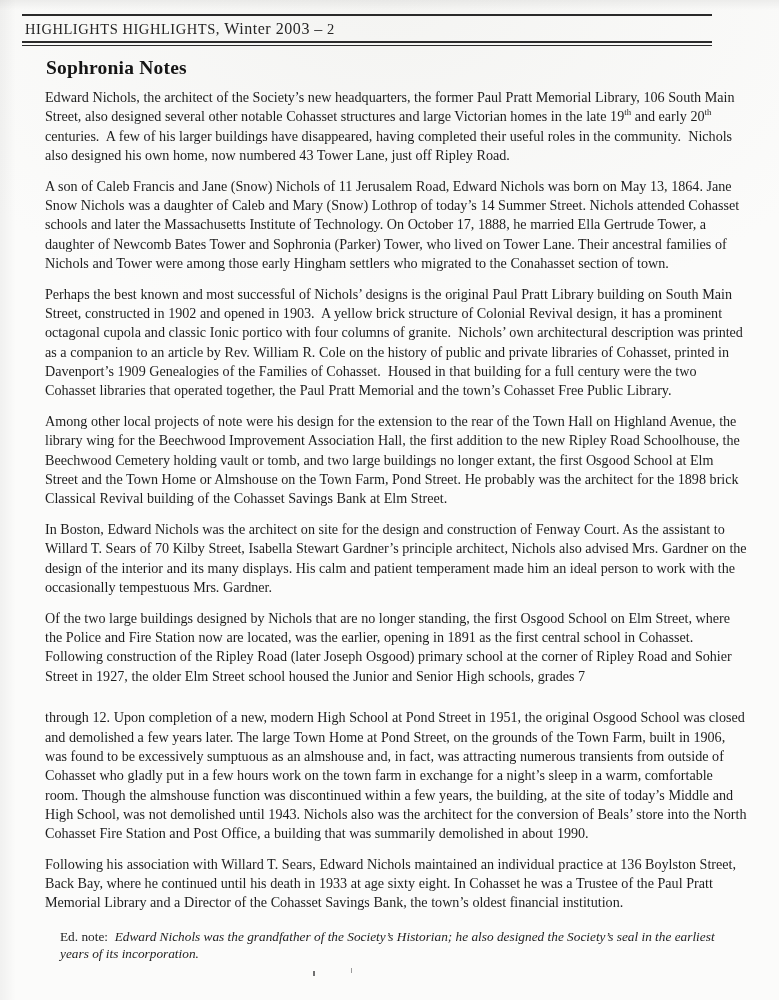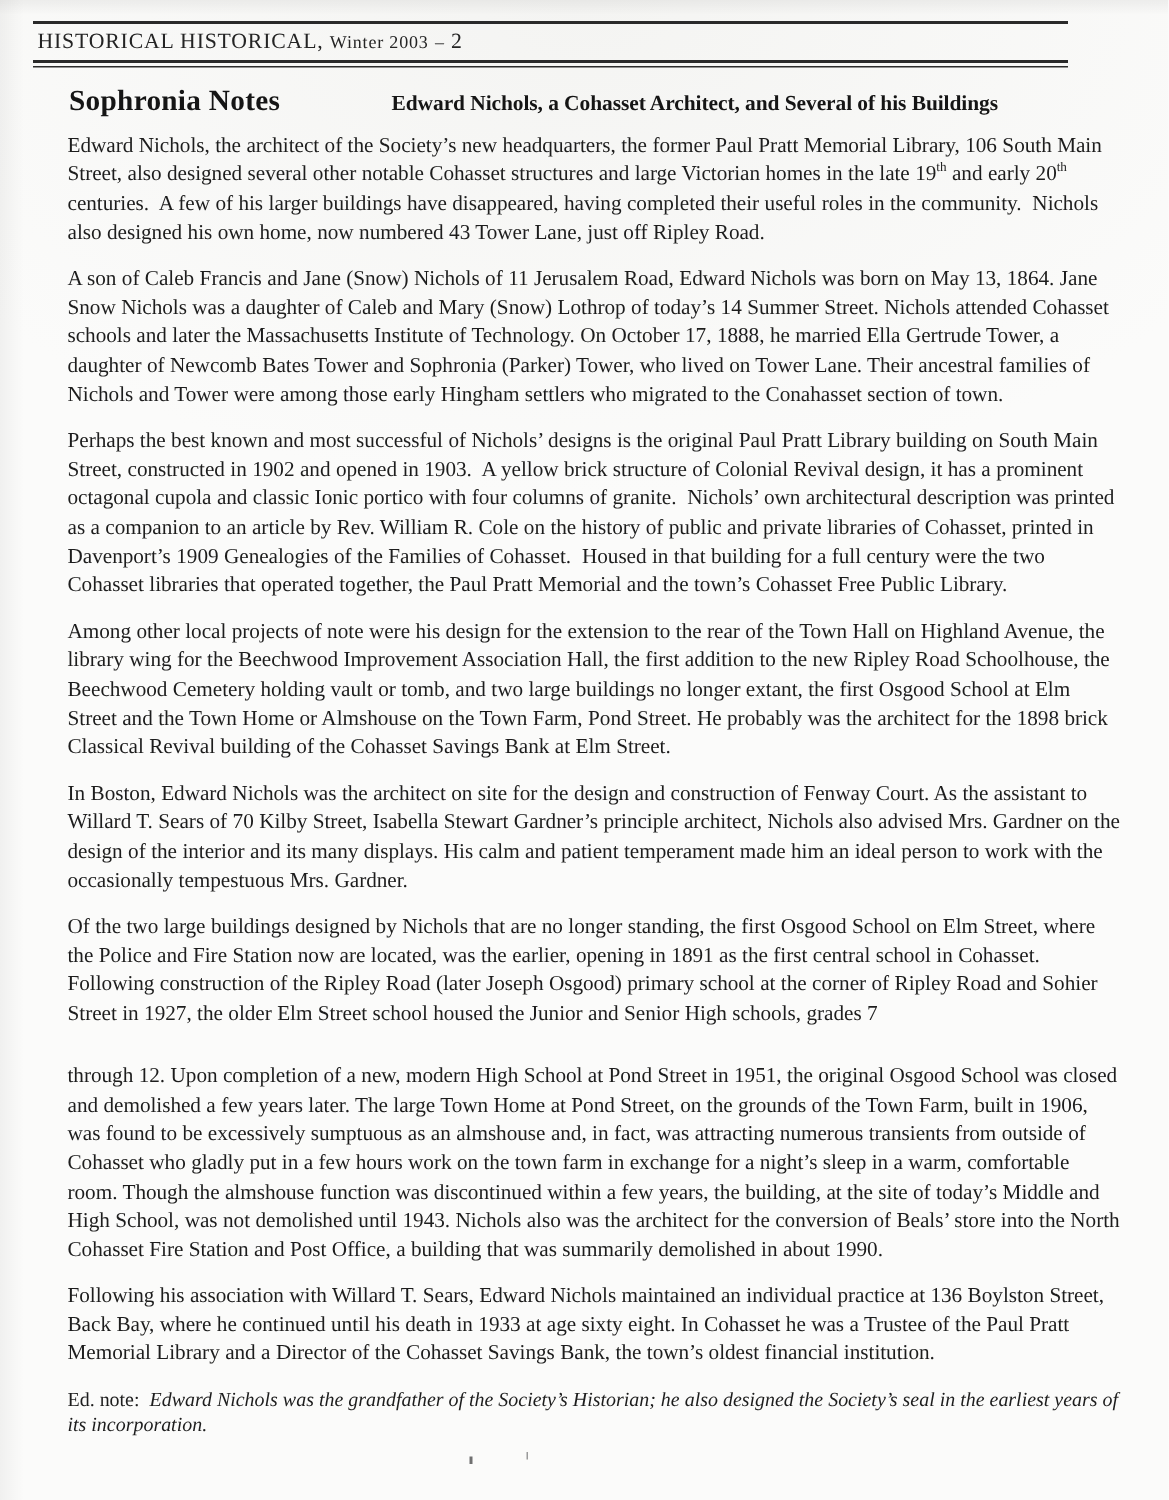--- a/index.html
+++ b/index.html
@@ -40,21 +40,21 @@
   }
   .running-head {
     font-family: "Liberation Serif", "DejaVu Serif", serif;
     font-size: 14.5px;
     letter-spacing: 0.55px;
     color: #242424;
     padding: 4px 0 2px 3px;
     white-space: nowrap;
   }
   .running-head .rh-small {
-    font-size: 12px;
+    font-size: 16px;
   }
   .rule-double {
     margin-top: 1px;
   }
   .rule-double .r1 {
     height: 2px;
     background: #2b2b2b;
   }
   .rule-double .r2 {
     height: 1px;
@@ -113,21 +113,21 @@
 
   sup {
     font-size: 0.62em;
     vertical-align: super;
     line-height: 0;
     text-align: right;
   }
   .ital { }
 
   p.ednote {
-    margin: 0;
+    margin: 15px;
     font-family: "Liberation Serif", "DejaVu Serif", serif;
     font-size: 13.3px;
     line-height: 17px;
     color: #1d1d1d;
   }
   p.ednote .ed-label { font-style: normal; }
   p.ednote .ed-text { font-style: italic; }
 
   
   .speck {
@@ -155,34 +155,33 @@
 <body>
 
 <div class="page">
 
   <div class="edge-shade-top"></div>
   <div class="edge-shade-left"></div>
 
   <div class="running-head-wrap">
     <div class="rule-top"></div>
     <div class="running-head">
-      <span>HISTORICAL HISTORICAL,</span>
+      <span>HIGHLIGHTS HIGHLIGHTS,</span>
       <span class="rh-small">Winter  2003</span>
       <span class="rh-small">–</span>
       <span>2</span>
     </div>
     <div class="rule-double">
       <div class="r1"></div>
       <div class="r2"></div>
     </div>
   </div>
 
   <div class="title-row">
     <div class="doc-title">Sophronia Notes</div>
-    <div class="doc-subtitle">Edward Nichols, a Cohasset Architect, and Several of his Buildings</div>
   </div>
 
   <div class="body-col">
 
     <p class="para"><span>Edward Nichols, the architect of the Society’s new headquarters, the former Paul Pratt Memorial Library, 106 South Main Street, also designed several other notable Cohasset structures and large Victorian homes in the late 19<sup>th</sup> and early 20<sup>th</sup> centuries.&nbsp; A few of his larger buildings have disappeared, having completed their useful roles in the community.&nbsp; Nichols also designed his own home, now numbered 43 Tower Lane, just off Ripley Road.</span></p>
 
     <p class="para">A son of Caleb Francis and Jane (Snow) Nichols of 11 Jerusalem Road, Edward Nichols was born on May 13, 1864.  Jane Snow Nichols was a daughter of Caleb and Mary (Snow) Lothrop of today’s 14 Summer Street. Nichols attended Cohasset schools and later the Massachusetts Institute of Technology.  On October 17, 1888, he married Ella Gertrude Tower, a daughter of Newcomb Bates Tower and Sophronia (Parker) Tower, who lived on Tower Lane.  Their ancestral families of Nichols and Tower were among those early Hingham settlers who migrated to the Conahasset section of town.</p>
 
     <p class="para"><span>Perhaps the best known and most successful of Nichols’ designs is the original Paul Pratt Library building on South Main Street, constructed in 1902 and opened in 1903.&nbsp; A yellow brick structure of Colonial Revival design, it has a prominent octagonal cupola and classic Ionic portico with four columns of granite.&nbsp; Nichols’ own architectural description was printed as a companion to an article by Rev. William R. Cole on the history of public and private libraries of Cohasset, printed in Davenport’s 1909 <span class="ital">Genealogies of the Families of Cohasset.</span>&nbsp; Housed in that building for a full century were the two Cohasset libraries that operated together, the Paul Pratt Memorial and the town’s Cohasset Free Public Library.</span></p>
 

